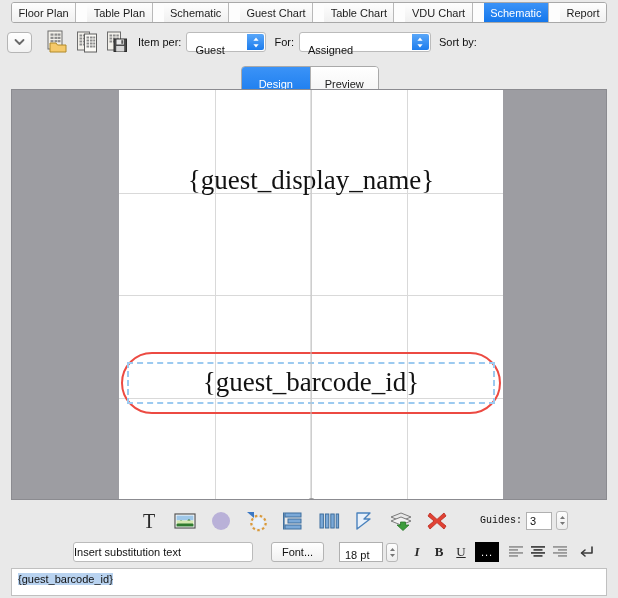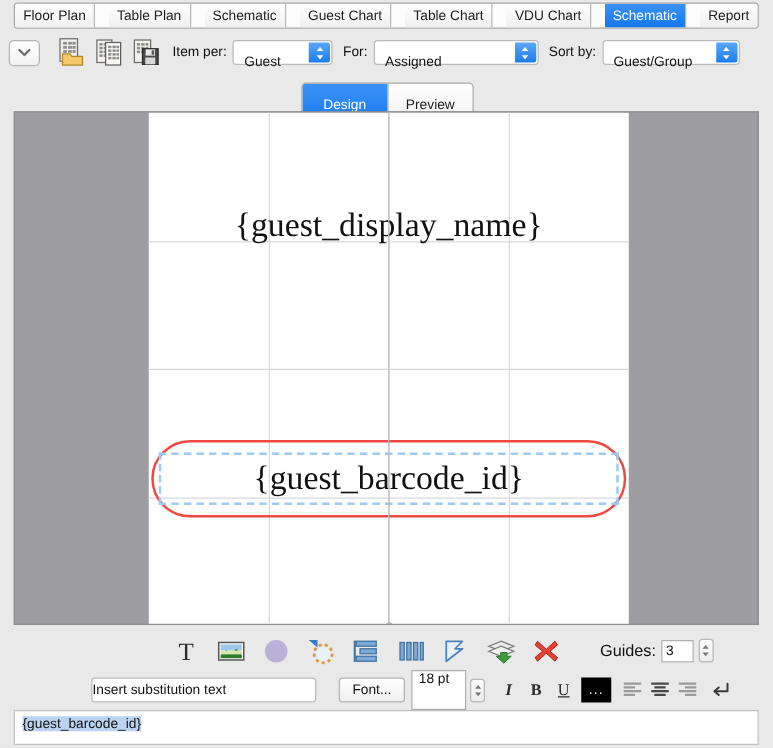--- a/index.html
+++ b/index.html
@@ -225,21 +225,21 @@
     width: 26px; height: 26px;
     display: flex; align-items: center; justify-content: center;
     cursor: default;
   }
   .shapebtn svg { display: block; }
   .guides {
     display: flex; align-items: center;
     margin-left: 20px;
     gap: 4px;
   }
-  .guides-label { font-size: 13px; color: #111111; }
+  .guides-label { font-size: 10px; color: #111111; font-family: Liberation Mono, monospace; }
   .stepper-field {
     width: 26px; height: 18px;
     border: 1px solid #b0b0b0;
     background: #ffffff;
     font-size: 11px;
     color: #111111;
     display: flex; align-items: center;
     padding-left: 3px;
   }
   .stepper {
@@ -279,25 +279,25 @@
     margin-left: 18px;
     width: 53px; height: 20px;
     border: 1px solid #b4b4b4;
     border-radius: 3px;
     background: linear-gradient(to bottom, #ffffff, #f0f0f0);
     display: flex; align-items: center; justify-content: center;
     font-size: 11px; color: #111111;
     cursor: default;
   }
   .sizefield {
-    margin-left: 5px;
-    width: 44px; height: 32px;
+    margin-left: 15px;
+    width: 44px; height: 20px;
     border: 1px solid #b0b0b0;
     background: #ffffff;
-    display: flex; align-items: flex-start;
+    display: flex; align-items: flex-end;
     padding-left: 5px;
     font-size: 11px; color: #111111;
   }
   .fmtbtn {
     width: 22px; height: 20px;
     display: flex; align-items: center; justify-content: center;
     font-size: 13px;
     color: #2a2a2a;
     cursor: default;
   }
@@ -464,29 +464,20 @@
       <span>Assigned</span>
       <span class="arrows">
         <svg width="8" height="13" viewBox="0 0 8 13">
             <path d="M4 1.5 L6.6 4.8 L1.4 4.8 Z" fill="#ffffff"></path>
             <path d="M4 11.5 L6.6 8.2 L1.4 8.2 Z" fill="#ffffff"></path>
           </svg>
       </span>
     </div>
 
     <span class="tlabel">Sort by:</span>
-    <div class="popup" style="width:110px;">
-      <span>Guest/Group</span>
-      <span class="arrows">
-        <svg width="8" height="13" viewBox="0 0 8 13">
-            <path d="M4 1.5 L6.6 4.8 L1.4 4.8 Z" fill="#ffffff"></path>
-            <path d="M4 11.5 L6.6 8.2 L1.4 8.2 Z" fill="#ffffff"></path>
-          </svg>
-      </span>
-    </div>
   </div>
 
   <div class="segwrap">
     <div class="seg active">
         <span>Design</span>
       </div>
     <div class="seg">
         <span>Preview</span>
       </div>
   </div>

